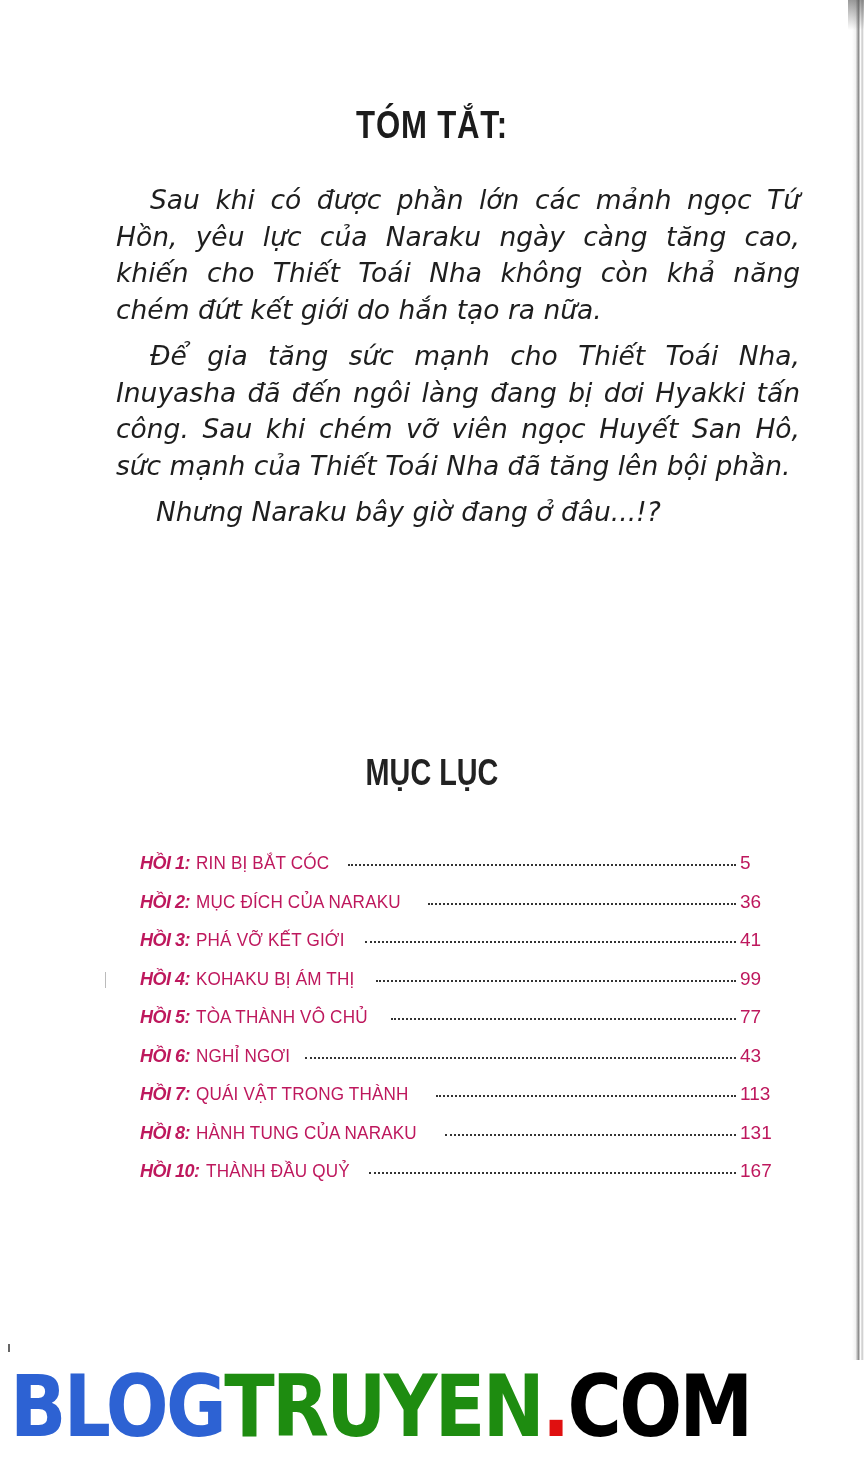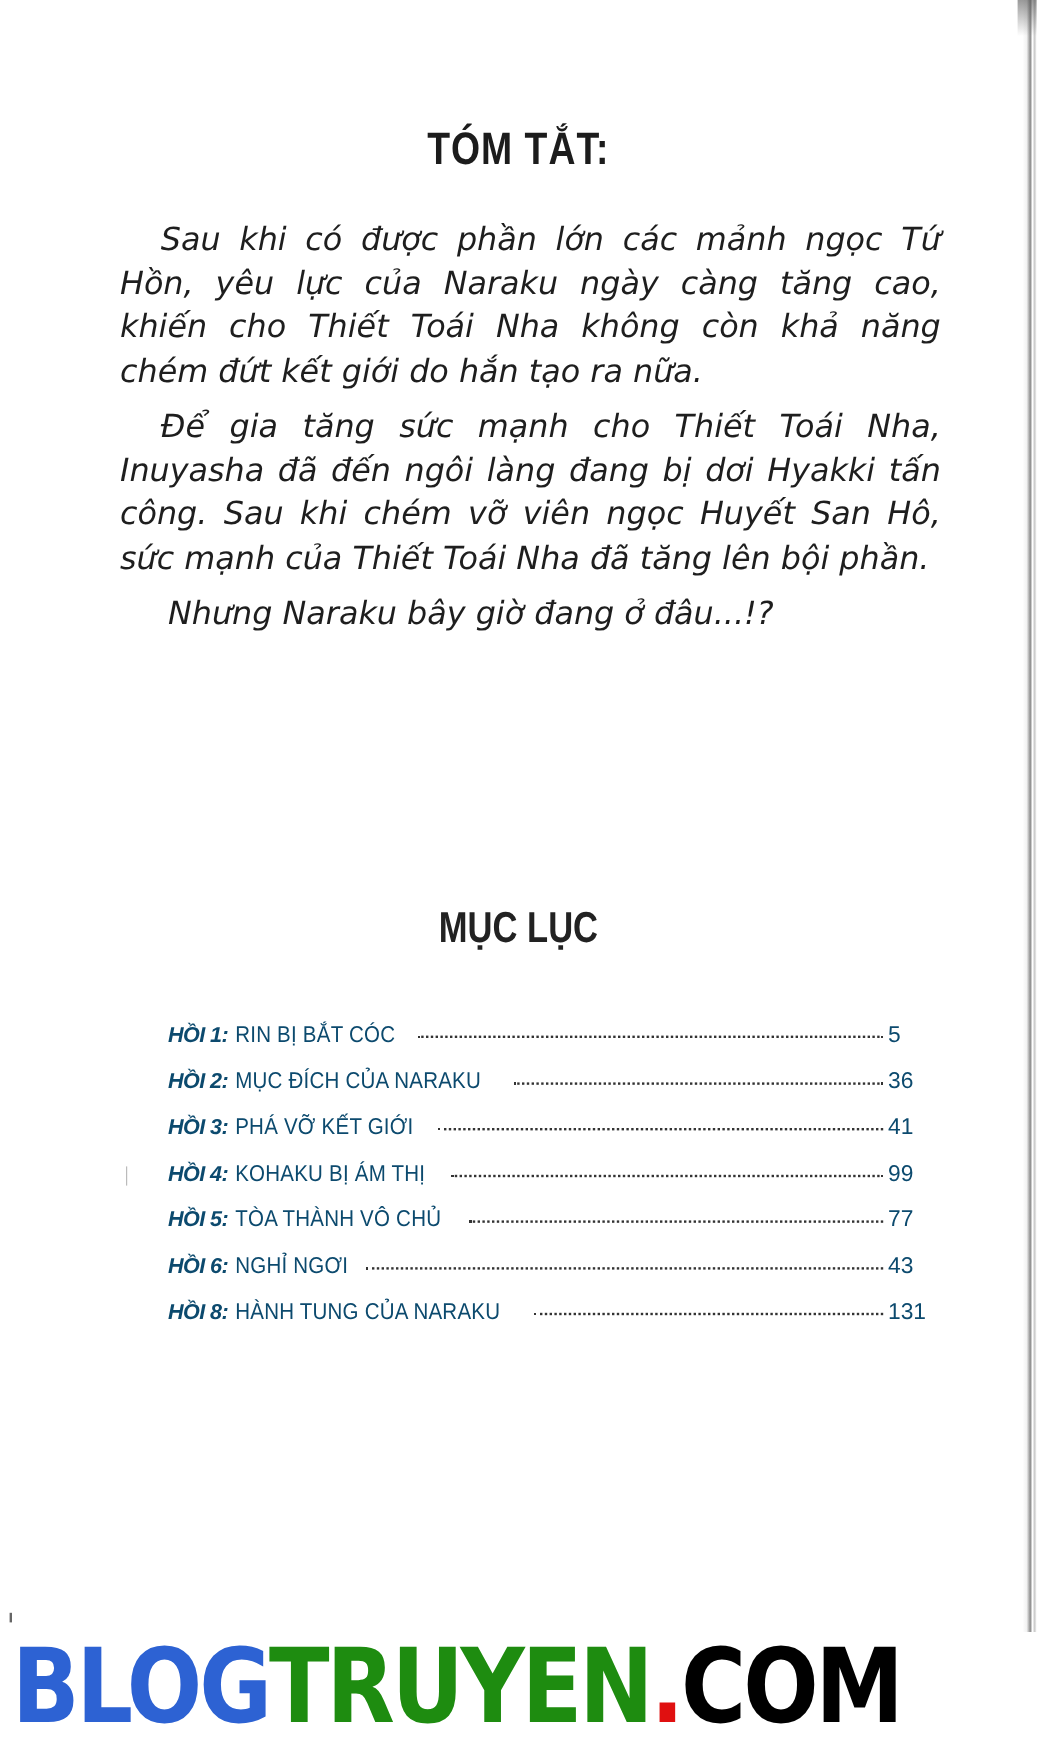--- a/index.html
+++ b/index.html
@@ -23,41 +23,41 @@
     }
 
     .summary-title {
       position: absolute; top: 104px; left: 0; width: 864px; text-align: center;
       font-family: "Liberation Sans Narrow", "Liberation Sans", sans-serif;
       font-size: 38px; letter-spacing: 1px; color: #1c1c1c;
       transform: scaleX(0.82); transform-origin: center;
     }
 
     .summary {
-      position: absolute; top: 182px; left: 100px; width: 684px;
+      position: absolute; top: 182px; left: 116px; width: 684px;
       font-family: "DejaVu Sans", sans-serif; font-style: italic;
       font-size: 26.5px; line-height: 36.5px; color: #1e1e1e;
       text-align: justify;
     }
     .summary p { text-indent: 34px; margin-bottom: 10px; }
     .summary p.last { text-indent: 40px; }
 
     .toc-title {
       position: absolute; top: 752px; left: 0; width: 864px; text-align: center;
       font-family: "Liberation Sans Narrow", "Liberation Sans", sans-serif;
       font-size: 36px; color: #222;
       transform: scaleX(0.8); transform-origin: center;
     }
 
     .toc {
       position: absolute; top: 852px; left: 140px; width: 640px;
     }
     .toc-row {
       display: flex; align-items: baseline; height: 38.5px;
-      font-family: "Liberation Sans", sans-serif; font-size: 19px; color: #0c4a6e;
+      font-family: "Liberation Sans", sans-serif; font-size: 19px; color: #be185d;
     }
     .toc-row .chap {
       font-style: italic; font-weight: bold; font-size: 18px; white-space: nowrap;
       letter-spacing: -0.5px; margin-right: 6px;
     }
     .toc-row .name {
       white-space: nowrap; letter-spacing: 0.2px;
       transform: scaleX(0.9); transform-origin: left;
       display: inline-block;
     }
@@ -129,24 +129,36 @@
     <span class="dots"></span>
     <span class="pg">77</span>
   </div>
   <div class="toc-row">
     <span class="chap">HỒI 6:</span>
     <span class="name">NGHỈ NGƠI</span>
     <span class="dots"></span>
     <span class="pg">43</span>
   </div>
   <div class="toc-row">
+    <span class="chap">HỒI 7:</span>
+    <span class="name">QUÁI VẬT TRONG THÀNH</span>
+    <span class="dots"></span>
+    <span class="pg">113</span>
+  </div>
+  <div class="toc-row">
     <span class="chap">HỒI 8:</span>
     <span class="name">HÀNH TUNG CỦA NARAKU</span>
     <span class="dots"></span>
     <span class="pg">131</span>
+  </div>
+  <div class="toc-row">
+    <span class="chap">HỒI 10:</span>
+    <span class="name">THÀNH ĐẦU QUỶ</span>
+    <span class="dots"></span>
+    <span class="pg">167</span>
   </div>
 </div>
 
 <div class="watermark">
   <span class="wm-blog">BLOG</span>
     <span class="wm-truyen">TRUYEN</span>
     <span class="wm-dot">.</span>
     <span class="wm-com">COM</span>
 </div>
 

